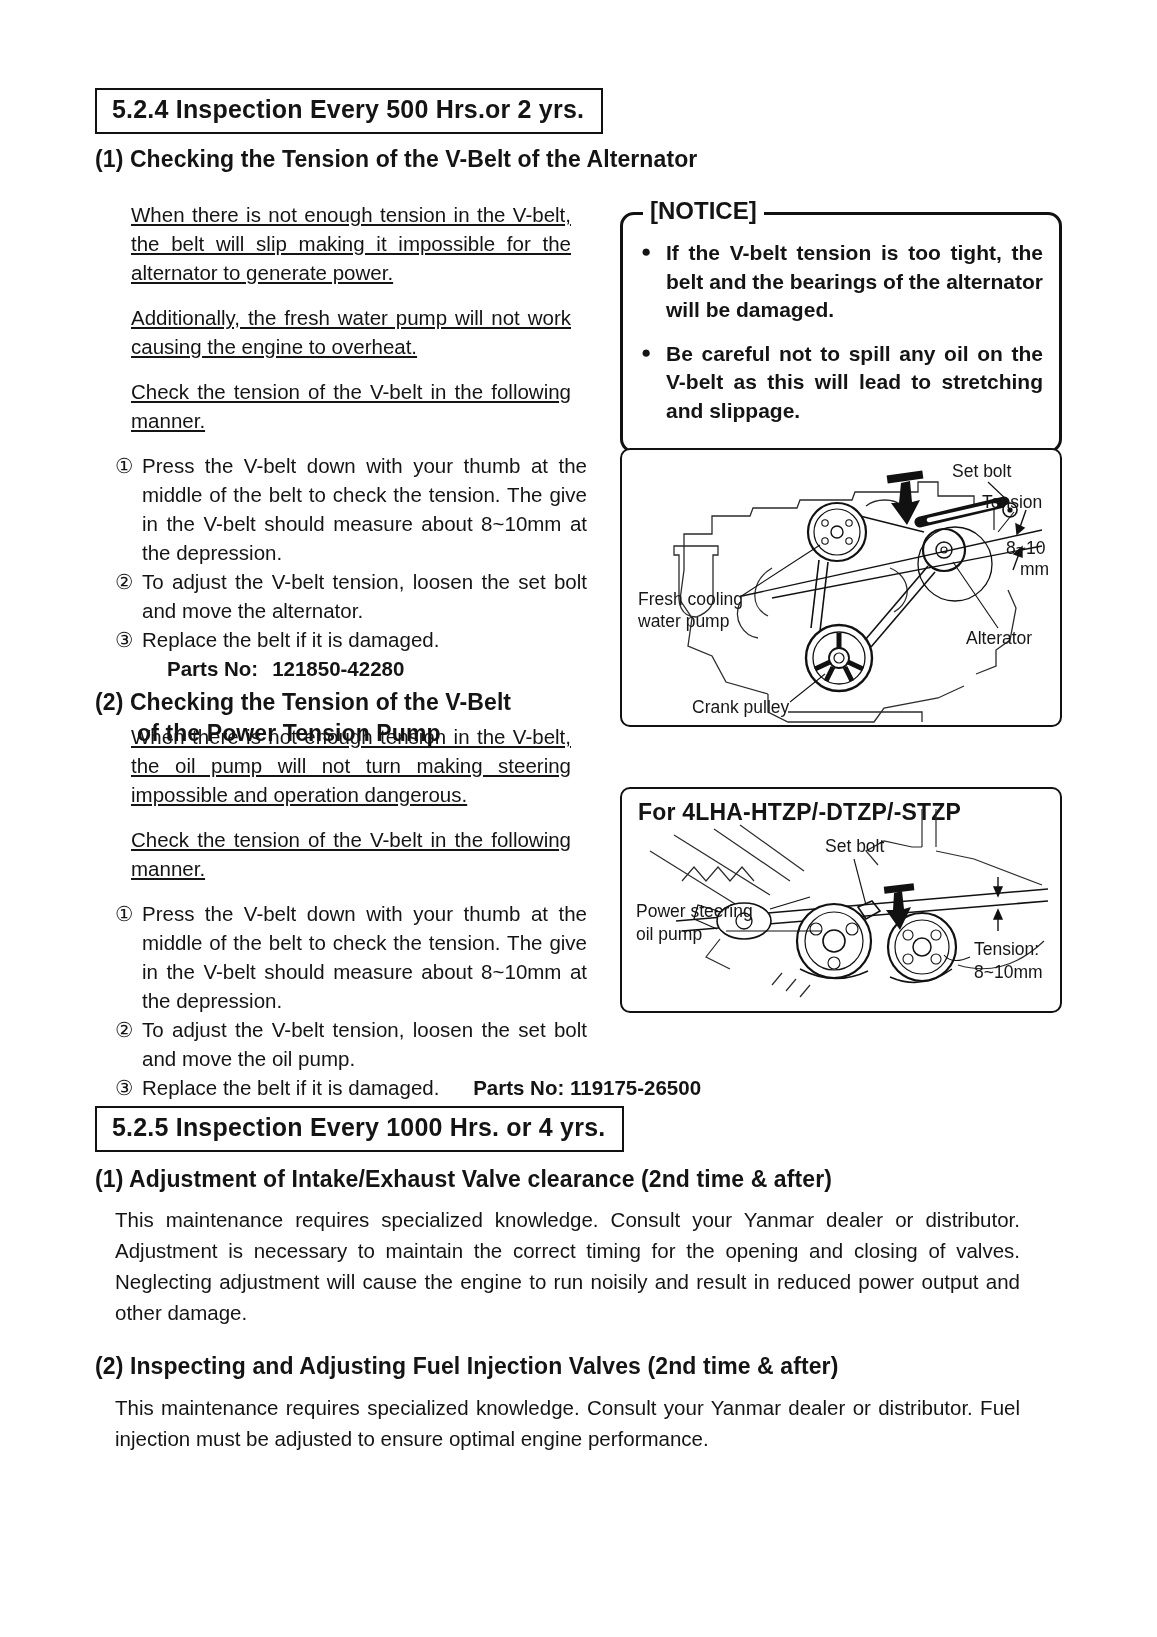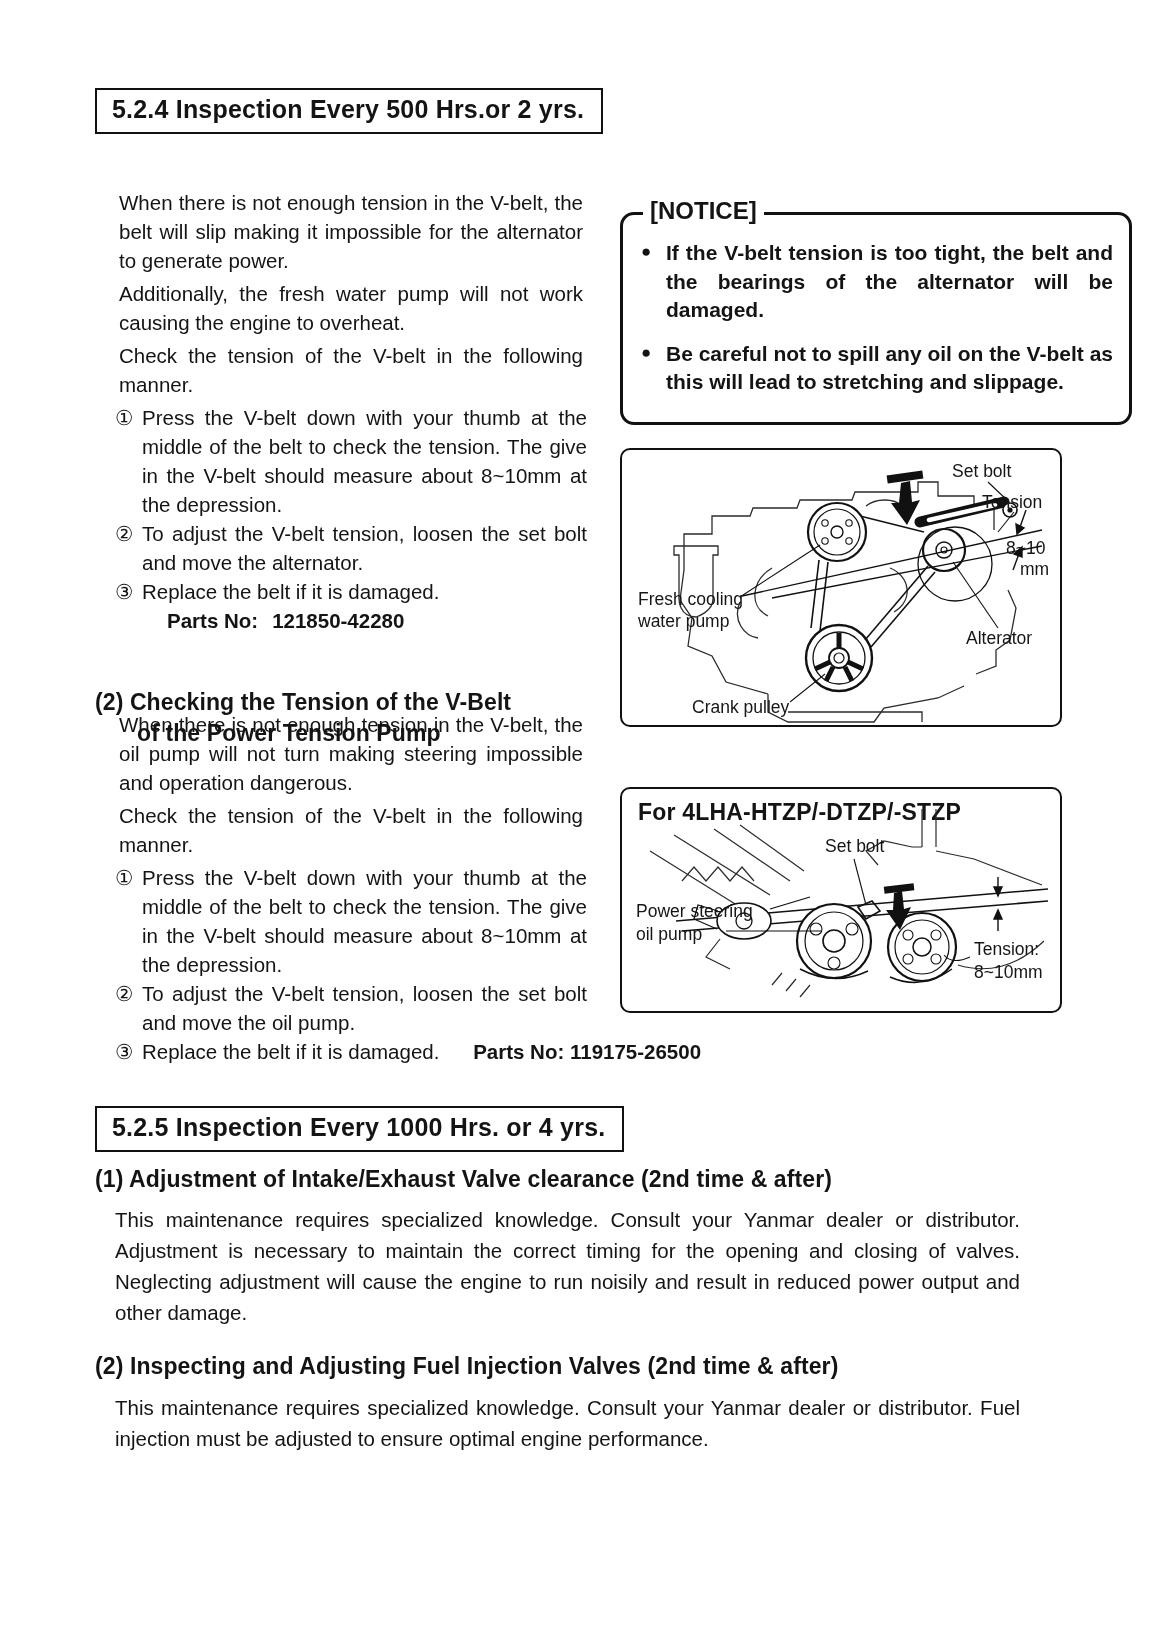--- a/index.html
+++ b/index.html
@@ -18,33 +18,33 @@
 
   .sub-heading {
     position:absolute; left:95px; font-size:23px; font-weight:bold; letter-spacing:.1px;
   }
   .sub-heading .hl2 { display:block; margin-left:42px; }
 
   .body-col {
     position:absolute; left:115px; width:472px;
     font-size:20.5px; line-height:29px; text-align:justify;
   }
-  .body-col p { margin:4px; }
+  .body-col p { margin:16px;text-decoration:underline; }
   .steps { margin:0; }
   .step { position:relative; padding-left:27px; }
   .step .num { position:absolute; left:0; top:0; }
   .parts-line { font-weight:bold; margin-left:52px; white-space:nowrap; }
   .parts-line .pn { margin-left:14px; }
   .step3-wide { position:relative; padding-left:27px; white-space:nowrap; text-align:left; }
   .step3-wide .num { position:absolute; left:0; top:0; }
   .parts-inline { font-weight:bold; margin-left:28px; }
 
   
   .notice {
-    position:absolute; left:620px; top:212px; width:512px; box-sizing:border-box;
+    position:absolute; left:620px; top:212px; width:442px; box-sizing:border-box;
     border:3px solid #111; border-radius:14px; background:#fff;
     padding:24px 16px 10px 18px;
   }
   .notice-title {
     position:absolute; top:-18px; left:20px; background:#fff; padding:0 7px;
     font-size:24px; font-weight:bold;
   }
   .n-item {
     position:relative; padding-left:25px; margin-bottom:15px;
     font-size:21px; font-weight:bold; line-height:28.5px; text-align:justify;
@@ -73,20 +73,21 @@
     text-align:center; font-size:20px; color:#222;
   }
 </style>
 </head>
 <body>
 
 <div class="page">
 
   <div class="sec-header h524">5.2.4  Inspection Every 500 Hrs.or 2 yrs.</div>
 
+  <div class="sub-heading" style="top:146px;">(1) Checking the Tension of the V-Belt of the Alternator</div>
 
   <div class="body-col" style="top:184px;">
     <p>When there is not enough tension in the V-belt, the belt will slip making it impossible for the alternator to generate power.</p>
     <p>Additionally, the fresh water pump will not work causing the engine to overheat.</p>
     <p>Check the tension of the V-belt in the following manner.</p>
     <div class="steps">
       <div class="step">
         <span class="num">①</span>
         <span>Press the V-belt down with your thumb at the middle of the belt to check the tension. The give in the V-belt should measure about 8~10mm at the depression.</span>
       </div>

